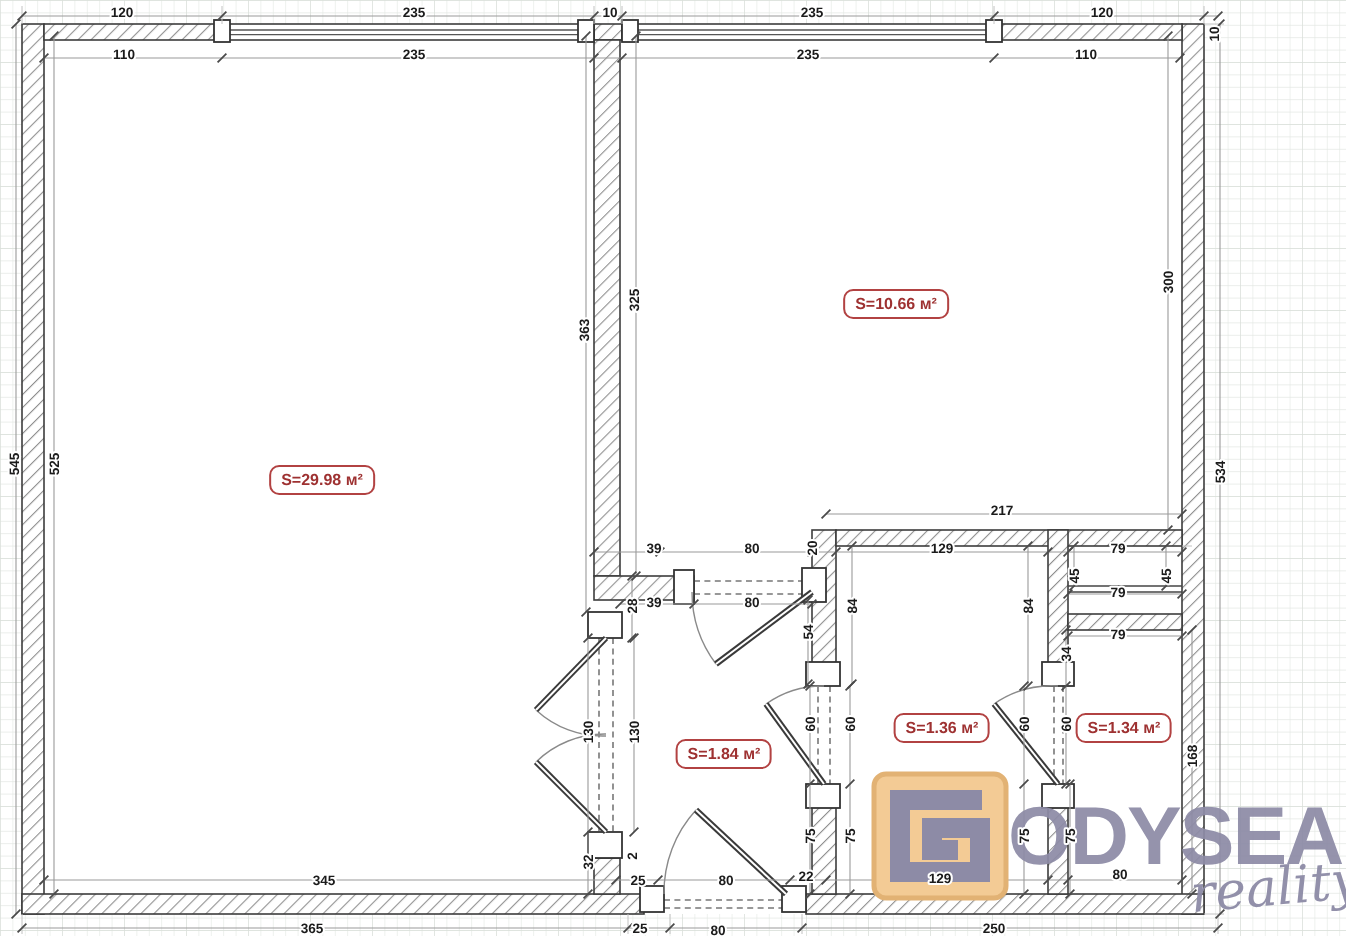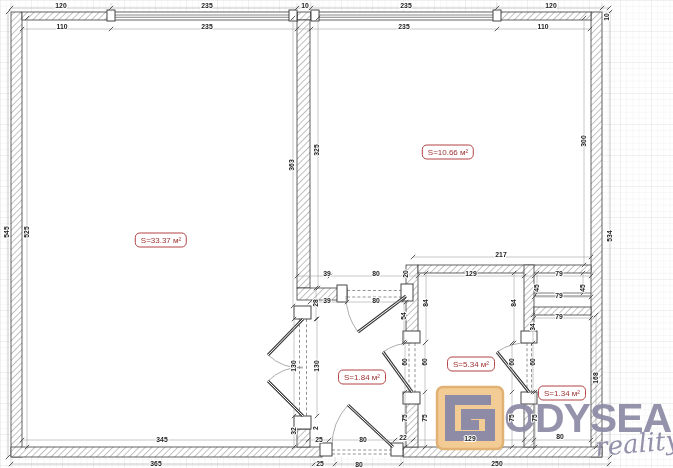--- a/index.html
+++ b/index.html
@@ -1,21 +1,21 @@
 <!DOCTYPE html>
 <html><head>
 <meta charset="utf-8">
 <style>
   html,body{margin:0;padding:0;background:#fff;}
   #stage{position:relative;width:673px;height:468px;overflow:hidden;
          font-family:"Liberation Sans",sans-serif;background:#fff;}
   #plan-svg{position:absolute;left:0;top:0;}
   .room-label{position:absolute;transform:translate(-50%,-50%);
       color:#9e3131;border:1px solid #b24242;border-radius:5px;background:#fff;
-      padding:1px 5px 1px 5px;font-size:8px;font-weight:normal;white-space:nowrap;
+      padding:1px 5px 1px 5px;font-size:8px;font-weight:bold;white-space:nowrap;
       letter-spacing:0;line-height:11px;}
   .dim{font:700 6.8px "Liberation Sans",sans-serif;fill:#1b1b1b;
        paint-order:stroke;stroke:#ffffff;stroke-width:2px;stroke-linejoin:round;}
 </style>
 </head>
 <body>
 
 <div id="stage">
 <svg id="plan-svg" width="673" height="468" viewBox="0 0 673 468">
   <defs>
@@ -322,18 +322,18 @@
         <text x="470" y="441.3" text-anchor="middle" class="dim">129</text>
         <text x="560" y="439.3" text-anchor="middle" class="dim">80</text>
         <text x="156" y="466.3" text-anchor="middle" class="dim">365</text>
         <text x="320" y="466.3" text-anchor="middle" class="dim">25</text>
         <text x="359" y="467.3" text-anchor="middle" class="dim">80</text>
         <text x="497" y="466.3" text-anchor="middle" class="dim">250</text>
         <text x="596" y="380.3" text-anchor="middle" class="dim" transform="rotate(-90 596 378)">168</text>
       </g>
 </svg>
 
-<div class="room-label" style="left:161px;top:240px">S=33.37 м²</div>
+<div class="room-label" style="left:161px;top:240px">S=29.98 м²</div>
 <div class="room-label" style="left:448px;top:152px">S=10.66 м²</div>
 <div class="room-label" style="left:362px;top:377px">S=1.84 м²</div>
-<div class="room-label" style="left:471px;top:364px">S=5.34 м²</div>
-<div class="room-label" style="left:562px;top:393px">S=1.34 м²</div>
+<div class="room-label" style="left:471px;top:364px">S=1.36 м²</div>
+<div class="room-label" style="left:562px;top:364px">S=1.34 м²</div>
 </div>
 
 </body></html>

